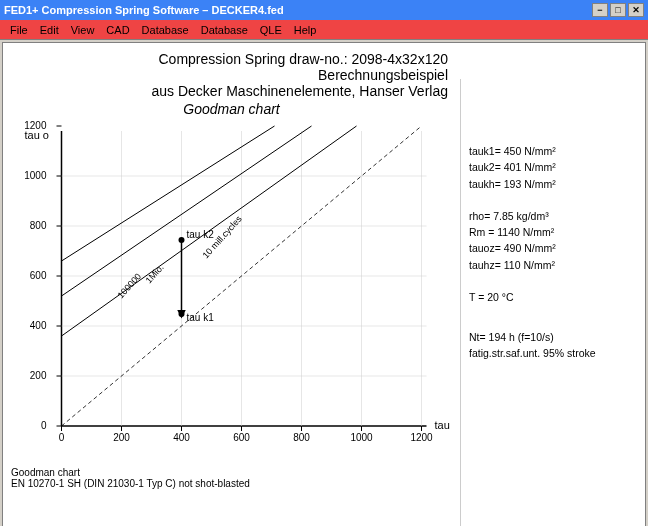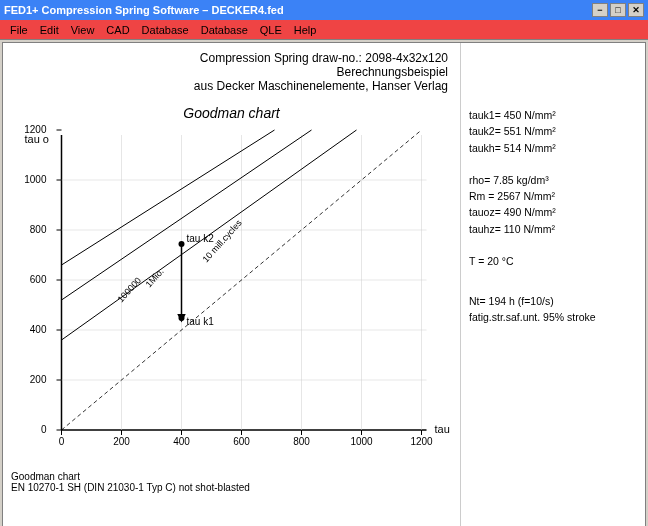--- a/index.html
+++ b/index.html
@@ -63,20 +63,21 @@
       padding: 8px;
       position: relative;
     }
     .info-panel {
       width: 185px;
       padding: 6px 8px;
       font-size: 10.5px;
       line-height: 1.55;
       border-left: 1px solid #ccc;
       flex-shrink: 0;
+      margin-top: 36px;
     }
     .info-block {
       margin-bottom: 8px;
     }
     .chart-title {
       text-align: center;
       font-size: 14px;
       font-weight: normal;
       margin-bottom: 4px;
       font-style: italic;
@@ -109,21 +110,21 @@
   <span class="menu-item">Database</span>
   <span class="menu-item">Database</span>
   <span class="menu-item">QLE</span>
   <span class="menu-item">Help</span>
 </div>
 
 <div class="main-content">
 
   <div class="chart-area">
     
-    <div style="font-size:12px; text-align:right; margin-bottom:12px; padding-right:4px;">
+    <div style="font-size:14px; text-align:right; margin-bottom:2px; padding-right:4px;">
       <span>Compression Spring   draw-no.: 2098-4x32x120</span><br>
       <span>Berechnungsbeispiel</span><br>
       <span>aus Decker Maschinenelemente, Hanser Verlag</span>
     </div>
 
     <div class="chart-title">Goodman chart</div>
 
     
     <svg width="100%" height="340" viewBox="0 0 430 340">
 
@@ -224,27 +225,27 @@
     </div>
   </div>
 
   <div class="info-panel">
     <div class="info-block">
 
       <div style="height:50px;"></div>
     </div>
     <div class="info-block">
       <div>tauk1=  450 N/mm²</div>
-      <div>tauk2=  551 N/mm²</div>
-      <div>taukh=  514 N/mm²</div>
+      <div>tauk2=  401 N/mm²</div>
+      <div>taukh=  193 N/mm²</div>
     </div>
     <div style="height:8px;"></div>
     <div class="info-block">
       <div>rho=   7.85 kg/dm³</div>
-      <div>Rm =  2567 N/mm²</div>
+      <div>Rm =  1140 N/mm²</div>
       <div>tauoz=  490 N/mm²</div>
       <div>tauhz=  110 N/mm²</div>
     </div>
     <div style="height:8px;"></div>
     <div class="info-block">
       <div>T =  20 °C</div>
     </div>
     <div style="height:8px;"></div>
     <div style="height:8px;"></div>
     <div class="info-block">

